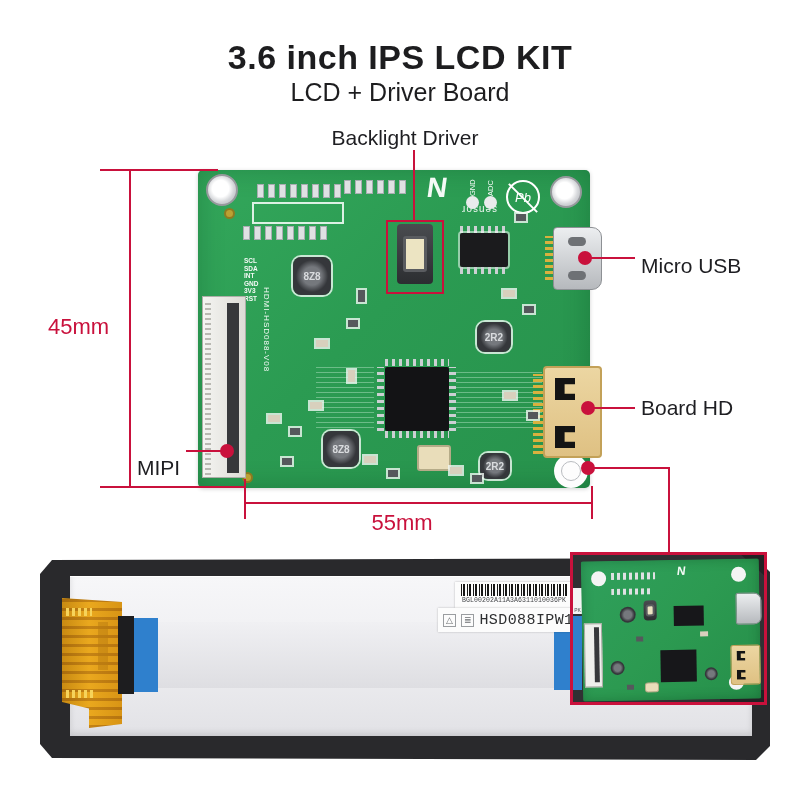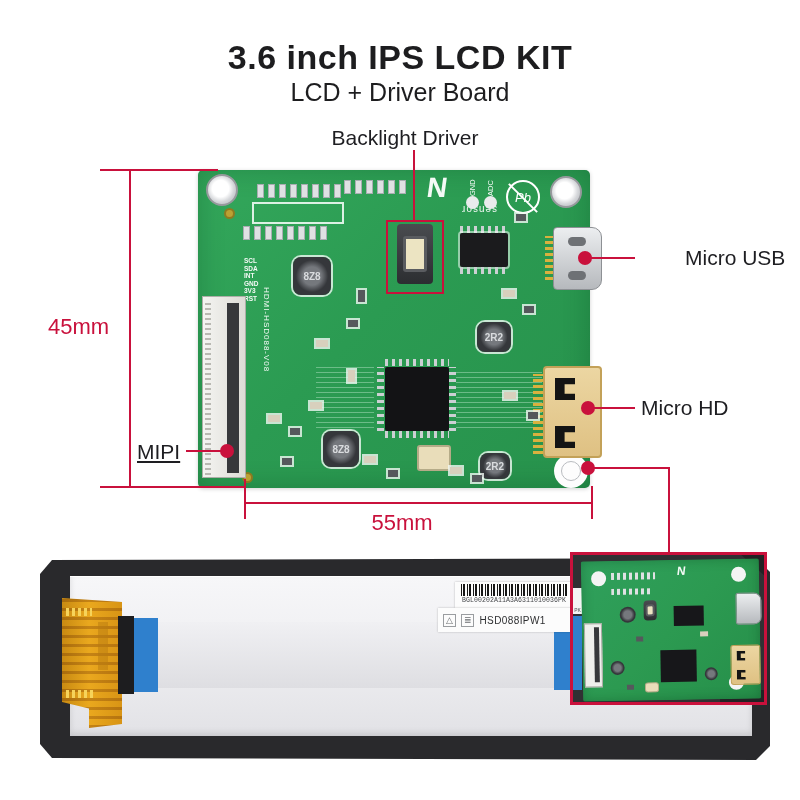--- a/index.html
+++ b/index.html
@@ -89,21 +89,21 @@
   .ribbon-end { left:554px; top:620px; width:18px; height:70px; background:#2f80cd; z-index:3; }
   .bc-label { left:455px; top:582px; width:118px; height:26px; background:#fcfcfc; z-index:4;
       box-shadow:0 0 2px rgba(0,0,0,.25); }
   .bc-stripes { position:absolute; left:6px; top:2px; width:106px; height:12px;
       background:repeating-linear-gradient(90deg,#161616 0 1px, transparent 1px 2px, #161616 2px 4px, transparent 4px 6px); }
   .bc-text { position:absolute; left:0; right:0; top:15px; text-align:center; font-family:"Liberation Mono",monospace;
       font-size:6.5px; color:#45474a; letter-spacing:.1px; }
   .mdl-label { left:438px; top:608px; width:134px; height:24px; background:#fcfcfc; z-index:4;
       box-shadow:0 0 2px rgba(0,0,0,.25); display:flex; align-items:center; gap:5px; padding:0 5px; box-sizing:border-box;}
   .mdl-sym { font-size:9px; color:#6a6d70; border:1px solid #9a9da0; padding:0 2px; line-height:11px; }
-  .mdl-text { font-family:Liberation Sans, sans-serif; font-size:10px; color:#2e2f31; letter-spacing:.4px; }
+  .mdl-text { font-family:Liberation Mono, monospace; font-size:15px; color:#2e2f31; letter-spacing:.4px; }
 
   
   .inset { left:570px; top:552px; width:197px; height:153px; background:#303033; overflow:hidden; z-index:8; }
   .inset * { position:absolute; }
   .in-board { left:12px; top:8px; width:178px; height:140px; background:linear-gradient(135deg,#2fa05c 0%,#2c9a51 50%,#268f4a 100%);
       background-color:#2c9a51; transform:rotate(-1deg); border-radius:2px;
       box-shadow:inset 0 0 12px rgba(0,50,20,.3); }
   .in-hole { width:15px; height:15px; border-radius:50%; background:#f4f4f4; }
   .in-chip { background:#17171a; }
 </style>
@@ -253,27 +253,27 @@
 <div class="abs rline" style="left:100px; top:486px; width:146px; height:2px;"></div>
 <div class="abs dimlbl" style="left:48px; top:314px;">45mm</div>
 
 <div class="abs rline" style="left:244px; top:502px; width:349px; height:2px;"></div>
 <div class="abs rline" style="left:244px; top:479px; width:2px; height:40px;"></div>
 <div class="abs rline" style="left:591px; top:486px; width:2px; height:33px;"></div>
 <div class="abs dimlbl" style="left:352px; top:510px; width:100px; text-align:center;">55mm</div>
 
 <div class="abs rdot" style="left:578px; top:251px;"></div>
 <div class="abs rline" style="left:585px; top:257px; width:50px; height:2px;"></div>
-<div class="abs lbl" style="left:641px; top:246px;margin-left:44px;">Micro USB</div>
+<div class="abs lbl" style="left:641px; top:254px;">Micro USB</div>
 
 <div class="abs rdot" style="left:581px; top:401px;"></div>
 <div class="abs rline" style="left:588px; top:407px; width:47px; height:2px;"></div>
-<div class="abs lbl" style="left:641px; top:396px;">Micro HD</div>
-
-<div class="abs lbl" style="left:137px; top:440px;text-decoration:underline;">MIPI</div>
+<div class="abs lbl" style="left:641px; top:396px;">Board HD</div>
+
+<div class="abs lbl" style="left:137px; top:456px;">MIPI</div>
 <div class="abs rline" style="left:186px; top:450px; width:38px; height:2px;"></div>
 <div class="abs rdot" style="left:220px; top:444px;"></div>
 
 <div class="abs rdot" style="left:581px; top:461px;"></div>
 <div class="abs rline" style="left:588px; top:467px; width:82px; height:2px;"></div>
 <div class="abs rline" style="left:668px; top:467px; width:2px; height:87px;"></div>
 
 <div class="abs panel-outer"></div>
 <div class="abs panel-inner"></div>
 

